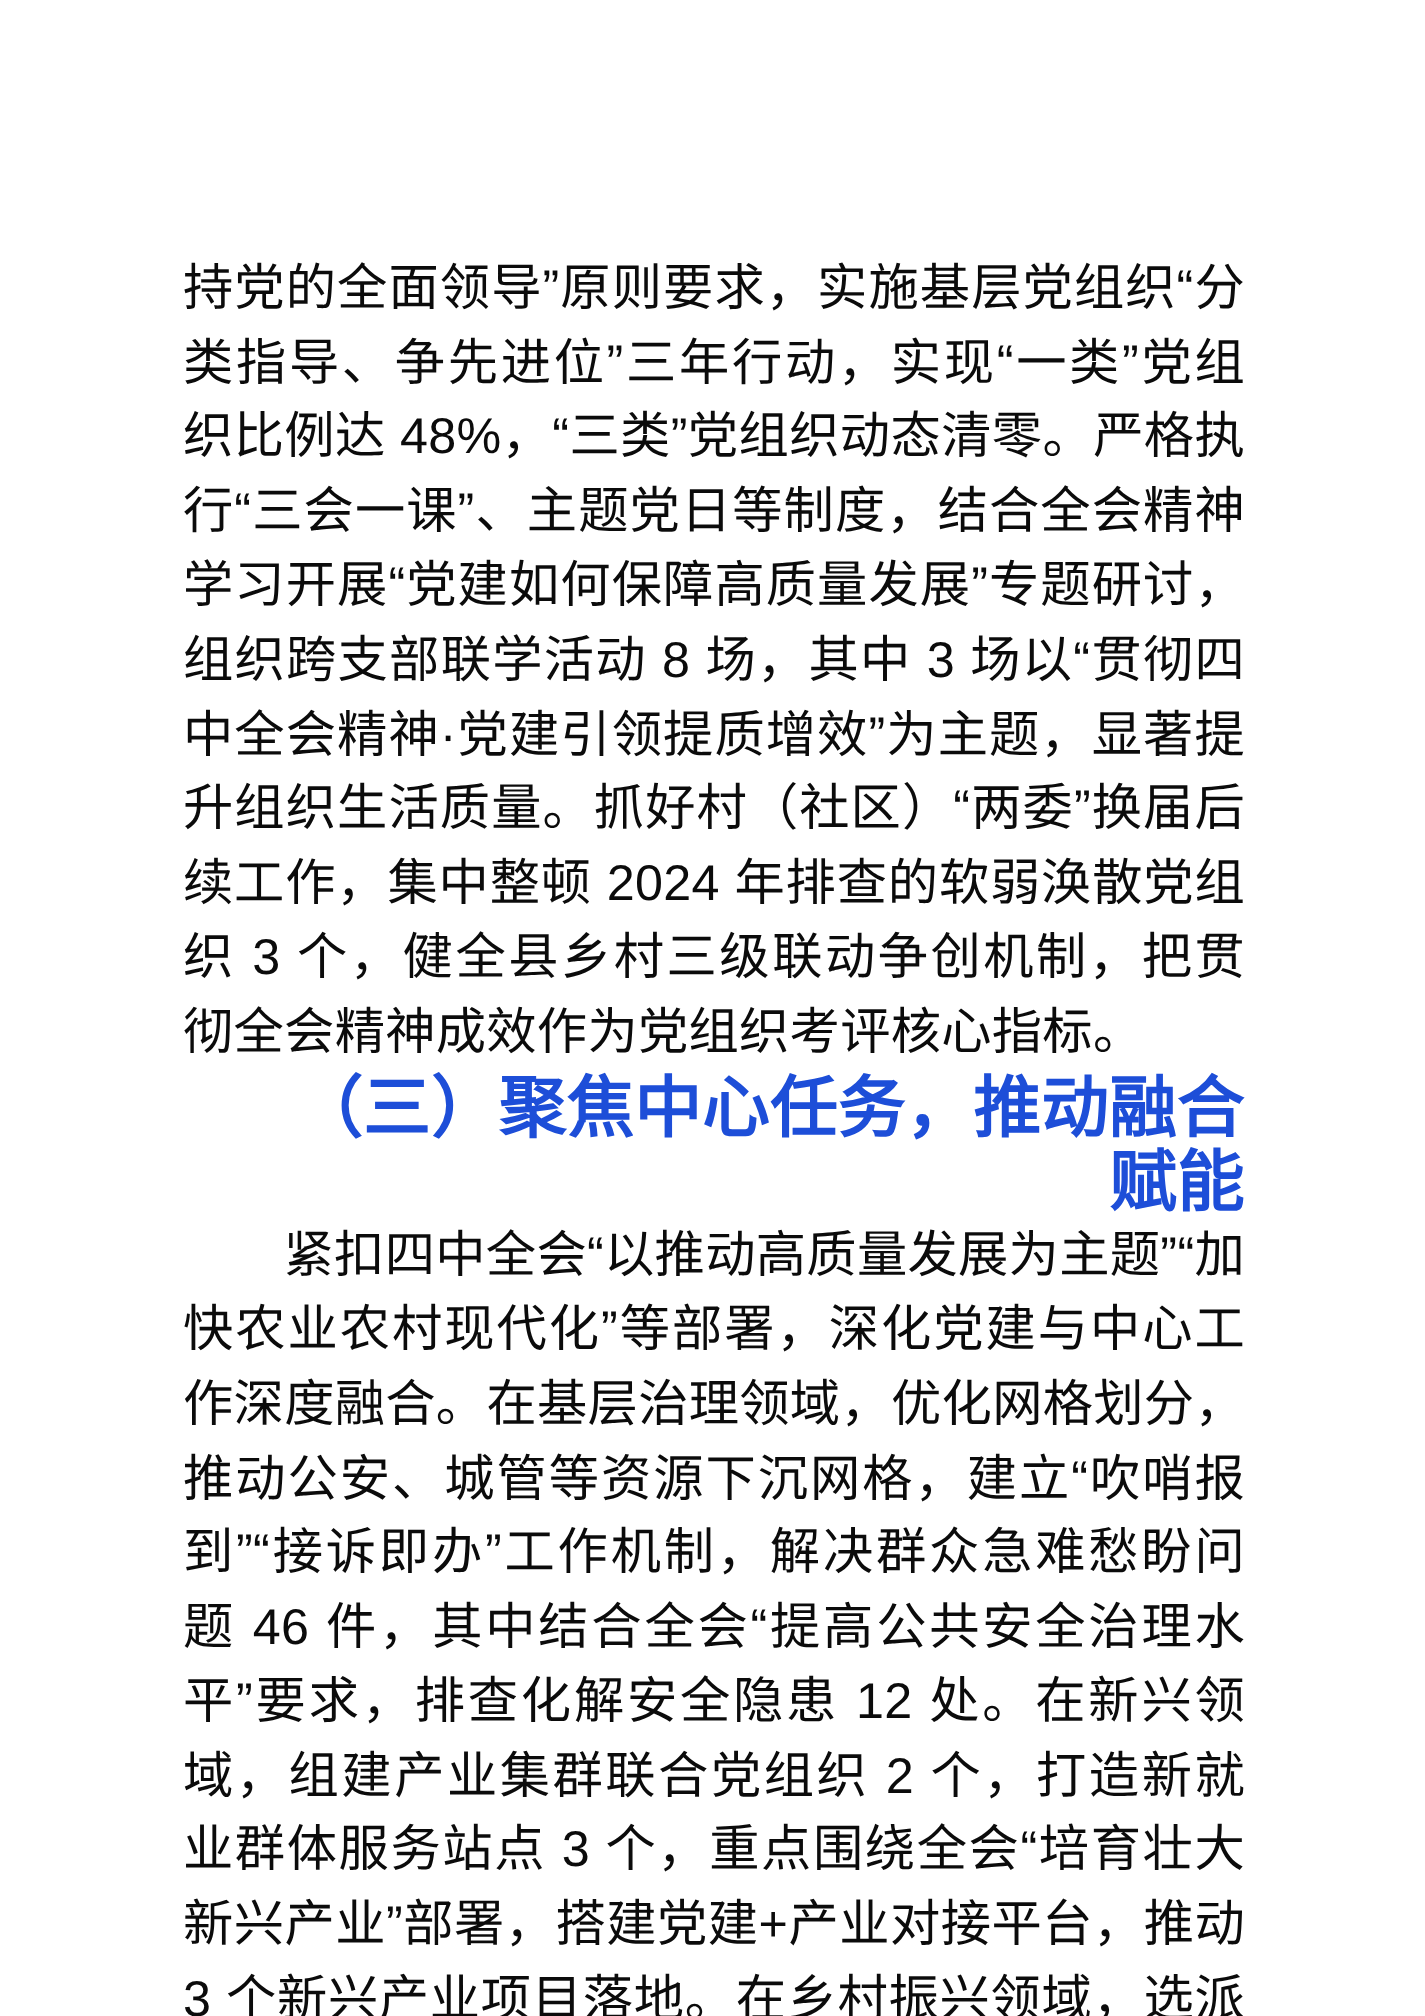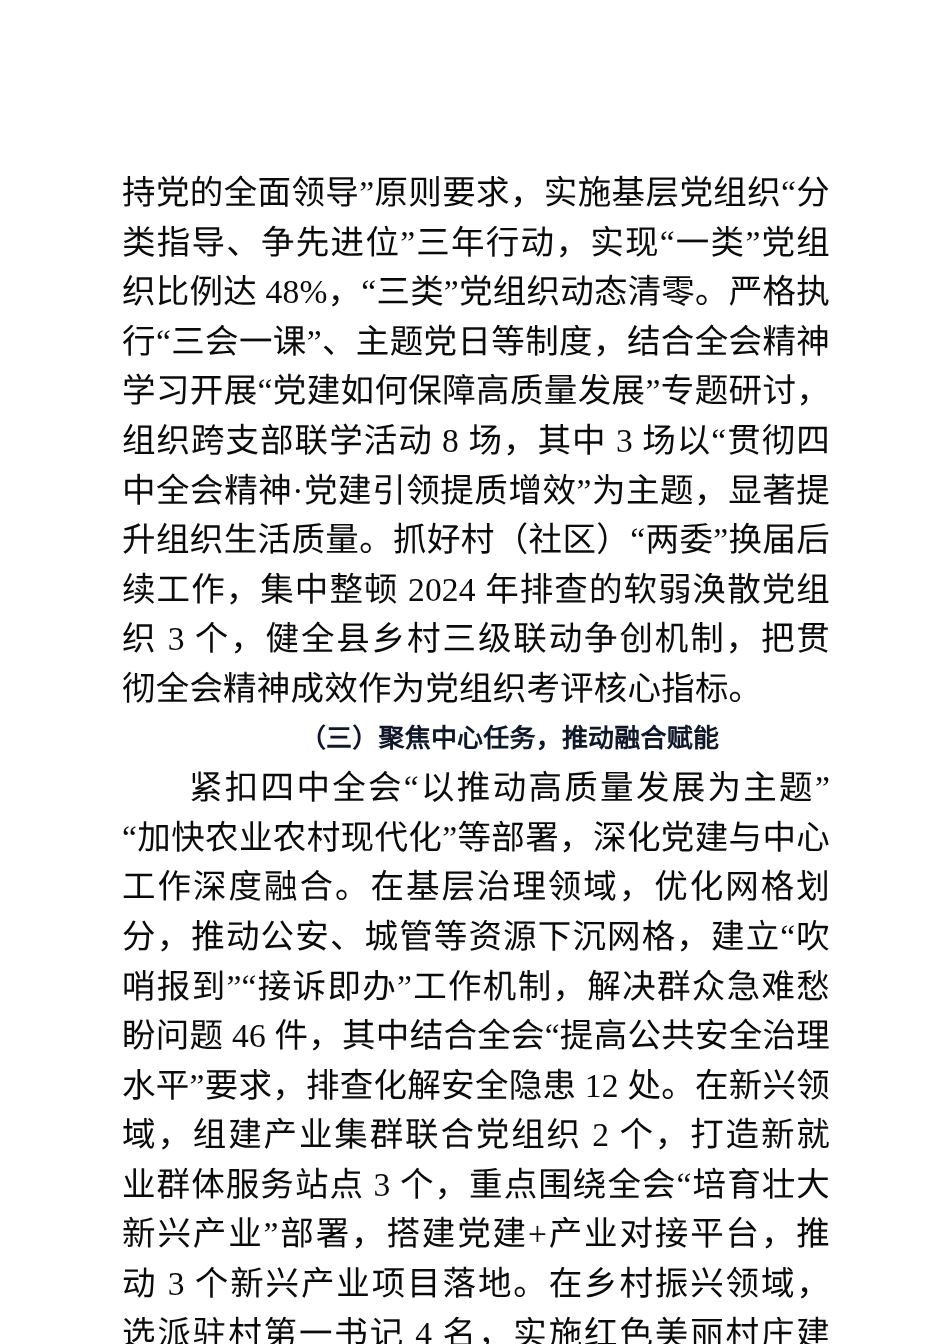--- a/index.html
+++ b/index.html
@@ -16,21 +16,20 @@
     color: #000000;
     -webkit-font-smoothing: antialiased;
   }
 
   #page {
     position: relative;
     width: 950px;
     height: 950px;
     background: #ffffff;
     box-sizing: border-box;
-    font-family: Liberation Serif, serif;
   }
 
   
   #content {
     position: absolute;
     left: 122px;
     top: 168px;
     width: 708px;
   }
 
@@ -51,27 +50,27 @@
     text-indent: 0;
   }
 
   
   .para.indent {
     text-indent: 67px;
   }
 
   .heading {
     margin: 0;
-    font-size: 26px;
+    font-size: 45px;
     line-height: 49.6px;
     font-weight: bold;
     text-indent: 67px;
-    text-align: center;
+    text-align: right;
     letter-spacing: 0.2px;
-    color: #0f172a;
+    color: #1d4ed8;
   }
 </style>
 </head>
 <body>
 
 <div id="page">
   <div id="content">
 
     <p class="para cont">持党的全面领导”原则要求，实施基层党组织“分类指导、争先进位”三年行动，实现“一类”党组织比例达 48%，“三类”党组织动态清零。严格执行“三会一课”、主题党日等制度，结合全会精神学习开展“党建如何保障高质量发展”专题研讨，组织跨支部联学活动 8 场，其中 3 场以“贯彻四中全会精神·党建引领提质增效”为主题，显著提升组织生活质量。抓好村（社区）“两委”换届后续工作，集中整顿 2024 年排查的软弱涣散党组织 3 个，健全县乡村三级联动争创机制，把贯彻全会精神成效作为党组织考评核心指标。</p>
 

